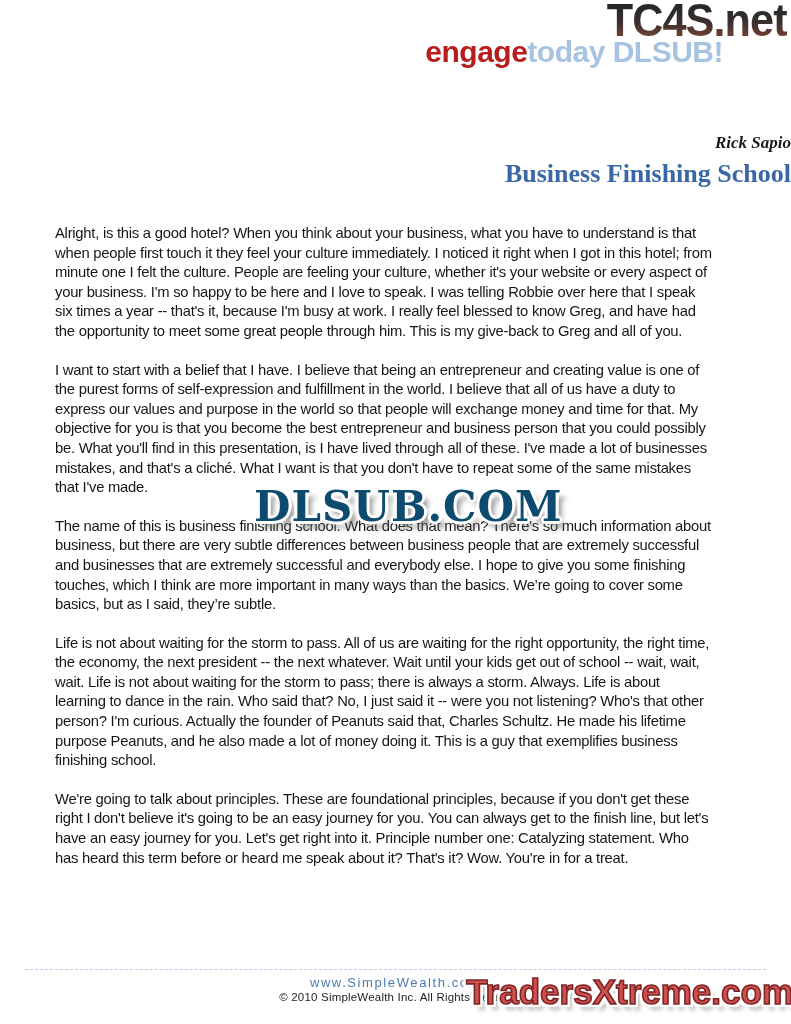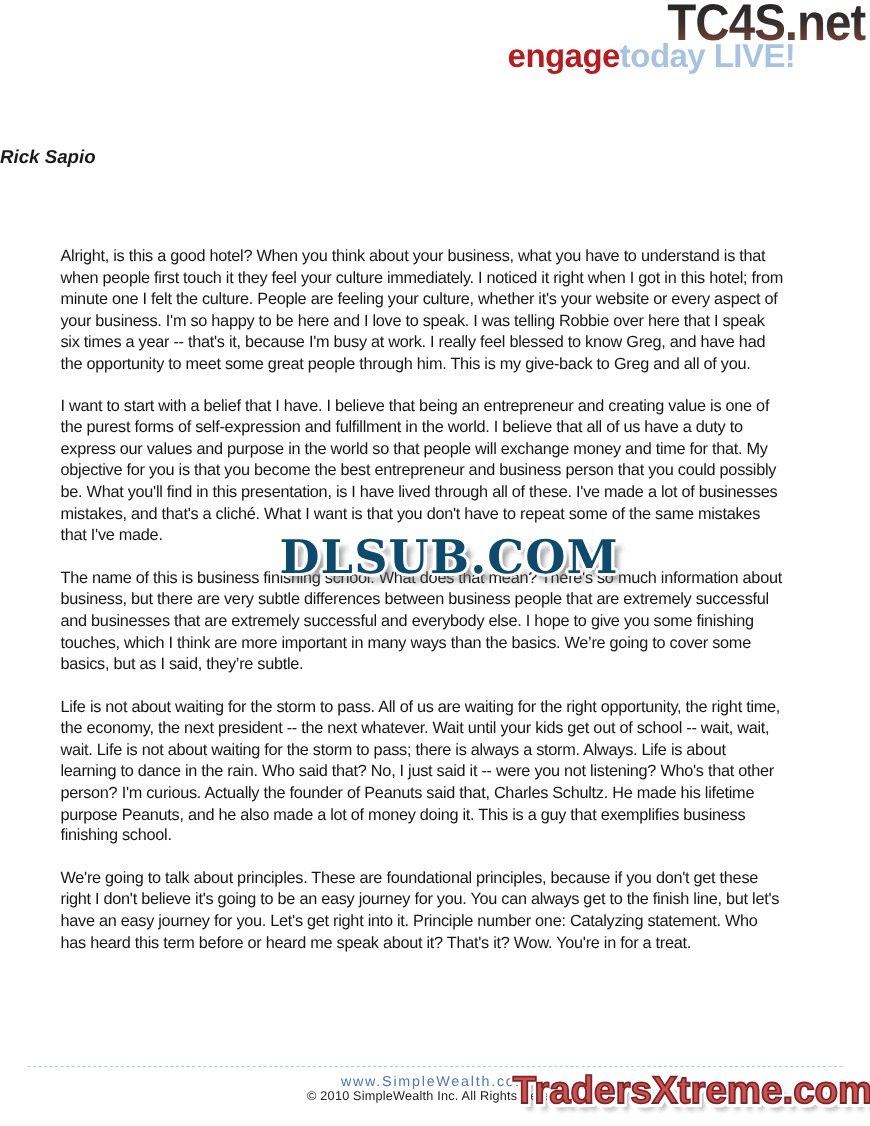--- a/index.html
+++ b/index.html
@@ -29,21 +29,21 @@
   .engage-logo {
     position: absolute; top: 37px; right: 68px;
     font-family: "Liberation Sans", sans-serif;
     font-weight: 700; font-size: 30px; letter-spacing: -0.5px;
     z-index: 5; line-height: 1; white-space: nowrap;
   }
   .engage-dark { color: #b91c1c; }
   .engage-light { color: #a7c3e2; }
 
   
-  .doc-head { position: absolute; top: 133px; left: 0; width: 100%; text-align: left; z-index: 1; }
+  .doc-head { position: absolute; top: 133px; left: 0; width: 100%; text-align: right; z-index: 1; font-family: Liberation Serif, serif; }
   .author {
     font-size: 17px; font-weight: 700; font-style: italic;
     color: #1a1a1a; margin-bottom: 6px;
   }
   .title {
     font-size: 26px; font-weight: 700;
     color: #3a68a6; letter-spacing: 0px;
   }
 
   
@@ -106,25 +106,26 @@
       -3px 0 0 #fff, 3px 0 0 #fff, 0 -3px 0 #fff, 0 3px 0 #fff,
       5px 6px 4px rgba(120,120,120,0.55);
   }
 </style>
 </head>
 <body>
 
 <div class="tc4s">TC4S.net</div>
 
 <div class="engage-logo">
-  <span class="engage-dark">engage</span><span class="engage-light">today LIVE!</span>
+  <span class="engage-dark">engage</span><span class="engage-light">today DLSUB!</span>
 </div>
 
 <div class="doc-head">
   <div class="author">Rick Sapio</div>
+  <div class="title">Business Finishing School</div>
 </div>
 
 <div class="content">
   <p>Alright, is this a good hotel? When you think about your business, what you have to understand is that when people first touch it they feel your culture immediately. I noticed it right when I got in this hotel; from minute one I felt the culture. People are feeling your culture, whether it's your website or every aspect of your business. I'm so happy to be here and I love to speak. I was telling Robbie over here that I speak six times a year -- that's it, because I'm busy at work. I really feel blessed to know Greg, and have had the opportunity to meet some great people through him. This is my give-back to Greg and all of you.</p>
   <p>I want to start with a belief that I have. I believe that being an entrepreneur and creating value is one of the purest forms of self-expression and fulfillment in the world. I believe that all of us have a duty to express our values and purpose in the world so that people will exchange money and time for that. My objective for you is that you become the best entrepreneur and business person that you could possibly be. What you'll find in this presentation, is I have lived through all of these. I've made a lot of businesses mistakes, and that's a cliché. What I want is that you don't have to repeat some of the same mistakes that I've made.</p>
   <p>The name of this is business finishing school. What does that mean? There's so much information about business, but there are very subtle differences between business people that are extremely successful and businesses that are extremely successful and everybody else. I hope to give you some finishing touches, which I think are more important in many ways than the basics. We’re going to cover some basics, but as I said, they’re subtle.</p>
   <p>Life is not about waiting for the storm to pass. All of us are waiting for the right opportunity, the right time, the economy, the next president -- the next whatever. Wait until your kids get out of school -- wait, wait, wait. Life is not about waiting for the storm to pass; there is always a storm. Always. Life is about learning to dance in the rain. Who said that? No, I just said it -- were you not listening? Who's that other person? I'm curious. Actually the founder of Peanuts said that, Charles Schultz. He made his lifetime purpose Peanuts, and he also made a lot of money doing it. This is a guy that exemplifies business finishing school.</p>
   <p>We're going to talk about principles. These are foundational principles, because if you don't get these right I don't believe it's going to be an easy journey for you. You can always get to the finish line, but let's have an easy journey for you. Let's get right into it. Principle number one: Catalyzing statement. Who has heard this term before or heard me speak about it? That's it? Wow. You're in for a treat.</p>
 </div>
 

